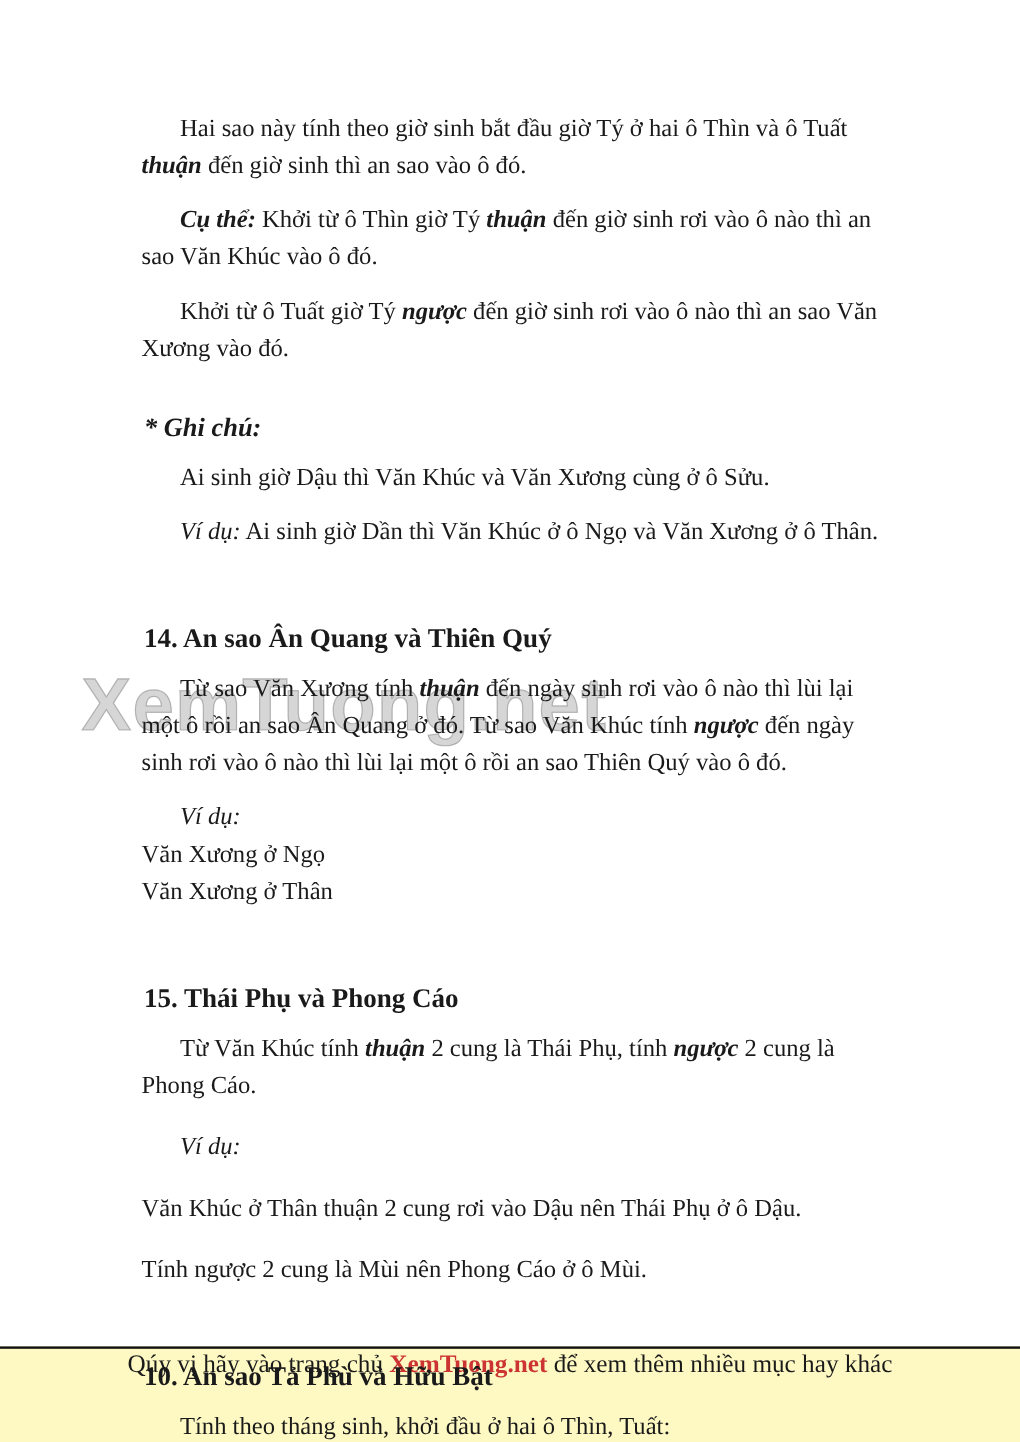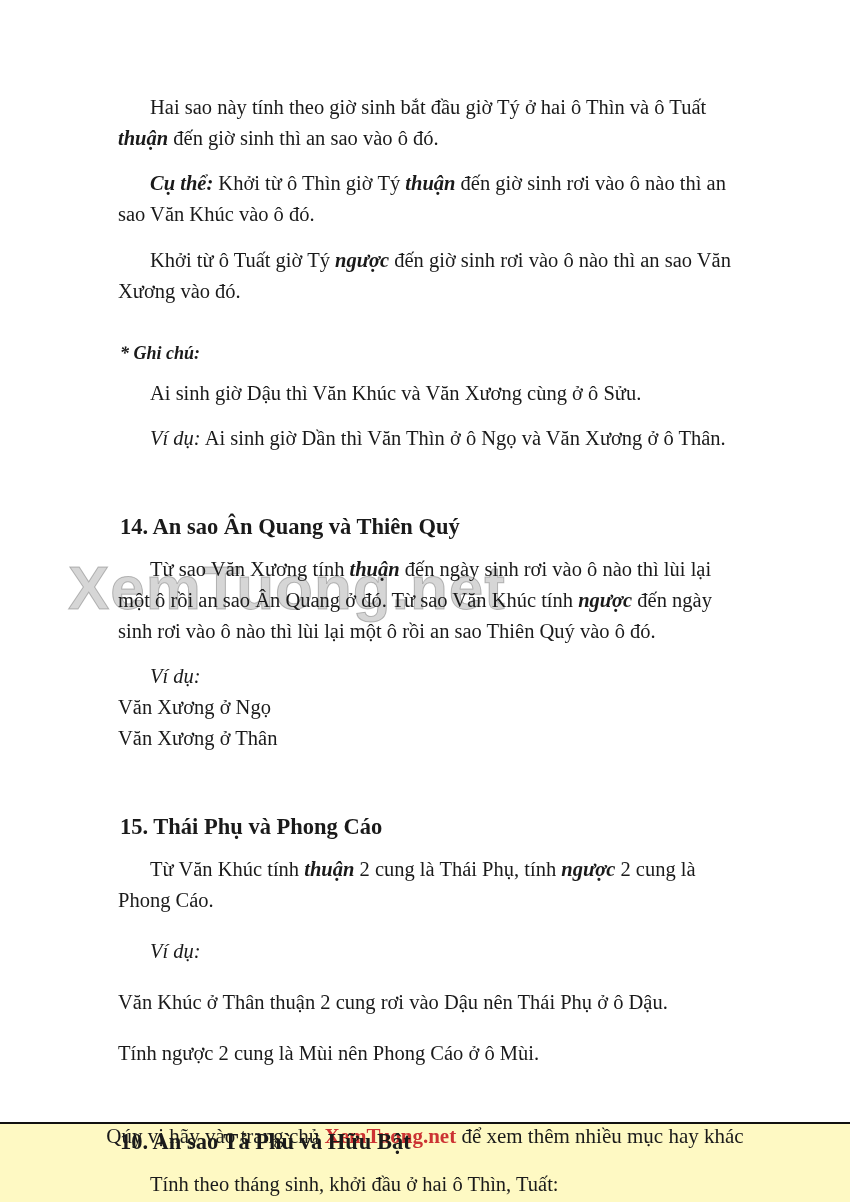--- a/index.html
+++ b/index.html
@@ -31,21 +31,21 @@
     font-size: 20.5px;
     line-height: 1.52;
     text-align: left;
   }
   .indent {
     text-indent: 32px;
   }
   .note-title {
     font-weight: bold;
     font-style: italic;
-    font-size: 18px;
+    font-size: 22px;
     margin: 36px 0 14px 0;
     padding-left: 2px;
   }
   h2.section {
     font-size: 22.5px;
     font-weight: bold;
     margin: 58px 0 12px 0;
     padding-left: 2px;
     line-height: 1.3;
   }
@@ -113,21 +113,21 @@
       <p class="indent"><span>Hai sao này tính theo giờ sinh bắt đầu giờ Tý ở hai ô Thìn và ô Tuất </span><span class="bolditalic">thuận</span><span> đến giờ sinh thì an sao vào ô đó.</span></p>
 
       <p class="indent block-gap-sm"><span class="bolditalic">Cụ thể:</span><span> Khởi từ ô Thìn giờ Tý </span><span class="bolditalic">thuận</span><span> đến giờ sinh rơi vào ô nào thì an sao Văn Khúc vào ô đó.</span></p>
 
       <p class="indent block-gap-sm"><span>Khởi từ ô Tuất giờ Tý </span><span class="bolditalic">ngược</span><span> đến giờ sinh rơi vào ô nào thì an sao Văn Xương vào đó.</span></p>
     </div>
 
     <div>
       <div class="note-title">* Ghi chú:</div>
       <p class="indent">Ai sinh giờ Dậu thì Văn Khúc và Văn Xương cùng ở ô Sửu.</p>
-      <p class="indent block-gap-sm"><span class="italic">Ví dụ:</span><span> Ai sinh giờ Dần thì Văn Thìn ở ô Ngọ và Văn Xương ở ô Thân.</span></p>
+      <p class="indent block-gap-sm"><span class="italic">Ví dụ:</span><span> Ai sinh giờ Dần thì Văn Khúc ở ô Ngọ và Văn Xương ở ô Thân.</span></p>
     </div>
 
     <div>
       <h2 class="section">14. An sao Ân Quang và Thiên Quý</h2>
       <p class="indent"><span>Từ sao Văn Xương tính </span><span class="bolditalic">thuận</span><span> đến ngày sinh rơi vào ô nào thì lùi lại một ô rồi an sao Ân Quang ở đó. Từ sao Văn Khúc tính </span><span class="bolditalic">ngược</span><span> đến ngày sinh rơi vào ô nào thì lùi lại một ô rồi an sao Thiên Quý vào ô đó.</span></p>
 
       <div class="tight block-gap-sm">
         <p class="indent italic">Ví dụ:</p>
         <p>Văn Xương ở Ngọ</p>
         <p>Văn Xương ở Thân</p>

